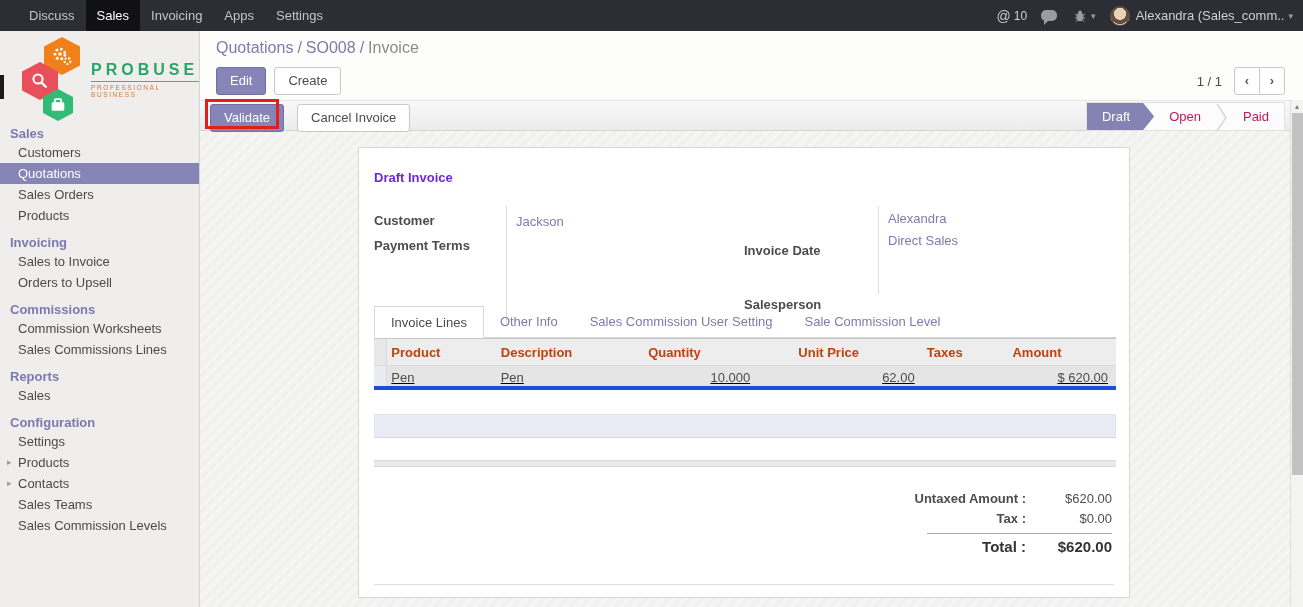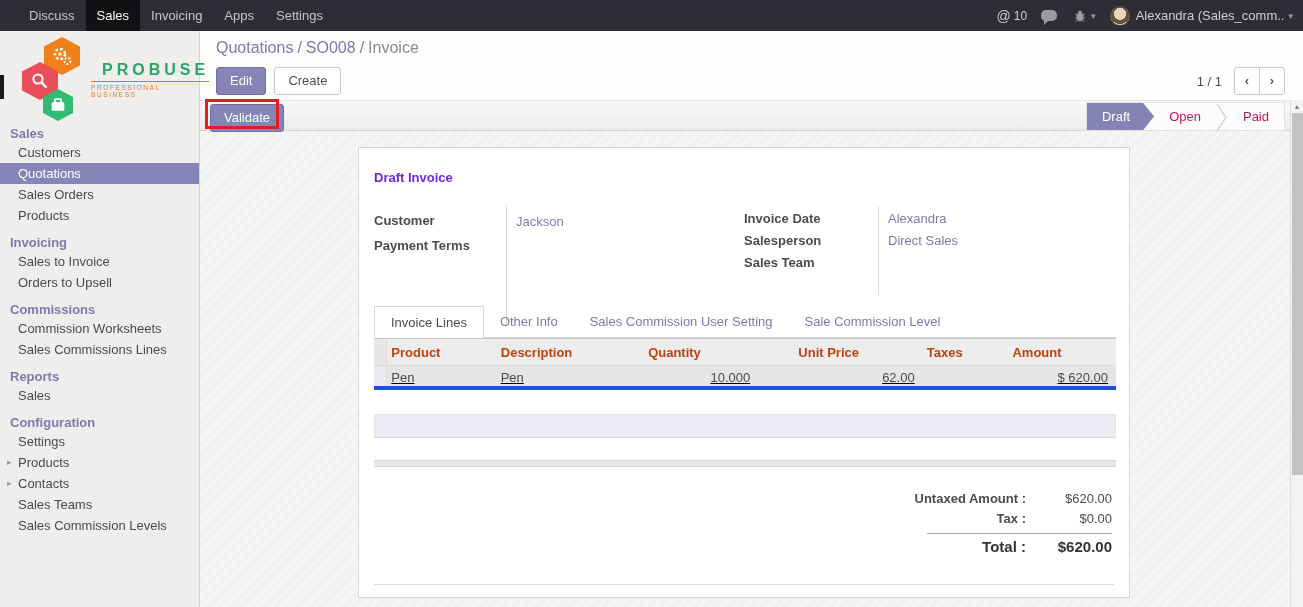--- a/index.html
+++ b/index.html
@@ -24,21 +24,21 @@
   
   .sidebar { position:absolute; left:0; top:31px; width:200px; height:576px; background:#f0eeed; border-right:1px solid #d6d4d2; z-index:20; }
   .left-notch { position:absolute; left:0; top:44px; width:4px; height:24px; background:#1a1a1a; }
   .logo { display:flex; align-items:center; padding:10px 0 6px 22px; height:92px; }
   .hexes { position:relative; width:62px; height:84px; flex:none; }
   .hex { position:absolute; clip-path:polygon(50% 0,100% 25%,100% 75%,50% 100%,0 75%,0 25%); display:flex; align-items:center; justify-content:center; }
   .hex-gear { left:22px; top:0; width:36px; height:38px; background:#f08019; }
   .hex-mag { left:0; top:25px; width:36px; height:38px; background:#e94f5b; }
   .hex-case { left:21px; top:52px; width:30px; height:32px; background:#31bb75; }
   .logo-text { padding-left:7px; }
-  .logo-name { color:#27a568; font-weight:bold; font-size:16px; letter-spacing:4px;margin-left:11px; }
+  .logo-name { color:#27a568; font-weight:bold; font-size:16px; letter-spacing:4px; }
   .logo-tag { color:#e0752a; font-size:6.5px; letter-spacing:1.6px; margin-top:2px; border-top:1px solid #e0752a; padding-top:2px; }
   .menu { padding-top:2px; }
   .sb-header { color:#7b7aae; font-weight:bold; font-size:13px; line-height:17px; padding-left:10px; cursor:default; }
   .sb-header.gap { margin-top:8px; }
   .sb-item { color:#4a4a4a; font-size:13px; line-height:21px; padding-left:18px; cursor:pointer; position:relative; white-space:nowrap; }
   .sb-item.selected { background:#8785b7; color:#fff; }
   .sb-caret { position:absolute; left:7px; top:0; font-size:9px; color:#9a9a9a; line-height:21px; }
 
   
   .cpanel { position:absolute; left:200px; top:31px; width:1103px; height:69px; background:#fdfdfc; z-index:10; }
@@ -77,21 +77,21 @@
   .vs-thumb { position:absolute; left:1px; top:13px; width:11px; height:362px; background:#c2c2c2; cursor:pointer; }
 
   
   .card { position:absolute; left:358px; top:147px; width:772px; height:451px; background:#fff; border:1px solid #d6d6d6; z-index:8; }
   .card-title { position:absolute; left:15px; top:22px; font-size:13px; font-weight:bold; color:#6d28d9; }
   .fgroup-labels-l { position:absolute; left:15px; top:60px; width:130px; }
   .fgroup-labels-l div { font-size:13px; font-weight:bold; color:#4c4c4c; line-height:25px; }
   .fsep-l { position:absolute; left:147px; top:58px; width:1px; height:117px; background:#dcdcdc; }
   .fvalue-jackson { position:absolute; left:157px; top:66px; font-size:13px; color:#7c7bad; cursor:pointer; }
   .fgroup-labels-r { position:absolute; left:385px; top:60px; width:132px; }
-  .fgroup-labels-r div { font-size:13px; font-weight:bold; color:#4c4c4c; line-height:22px; }
+  .fgroup-labels-r div { font-size:13px; font-weight:bold; color:#4c4c4c; line-height:22px;margin-top:32px; }
   .fsep-r { position:absolute; left:519px; top:58px; width:1px; height:88px; background:#dcdcdc; }
   .fvalues-r { position:absolute; left:529px; top:60px; }
   .fvalues-r div { font-size:13px; color:#7c7bad; line-height:22px; cursor:pointer; }
 
   .tabs { position:absolute; left:15px; top:158px; width:742px; height:32px; border-bottom:1px solid #d8d8d8; display:flex; }
   .tab { font-size:13px; line-height:31px; padding:0 16px; color:#7c7bad; cursor:pointer; white-space:nowrap; }
   .tab.active { background:#fff; color:#4c4c4c; border:1px solid #d8d8d8; border-bottom:1px solid #fff; height:32px; }
 
   .tbl { position:absolute; left:15px; top:190px; width:742px; font-size:13px; }
   .tbl-head { display:flex; background:#ededed; border-top:1px solid #c6c6c6; border-bottom:1px solid #dcdcdc; height:28px; }
@@ -217,20 +217,21 @@
         <div class="btn pager-btn">‹</div>
         <div class="btn pager-btn">›</div>
       </div>
     </div>
   </div>
 
   <div class="statusbar">
     <div class="annotation-box"></div>
     <div class="sb-btns">
       <div class="btn btn-primary">Validate</div>
+      <div class="btn">Cancel Invoice</div>
     </div>
     <div class="states">
       <div class="state active">Draft</div>
       <div class="state">Open</div>
       <svg class="state-chev" width="12" height="29" viewBox="0 0 12 29">
           <path d="M1 1 L10 14.5 L1 28" stroke="#d4d4d4" stroke-width="1.4" fill="none"></path>
         </svg>
       <div class="state">Paid</div>
     </div>
   </div>

